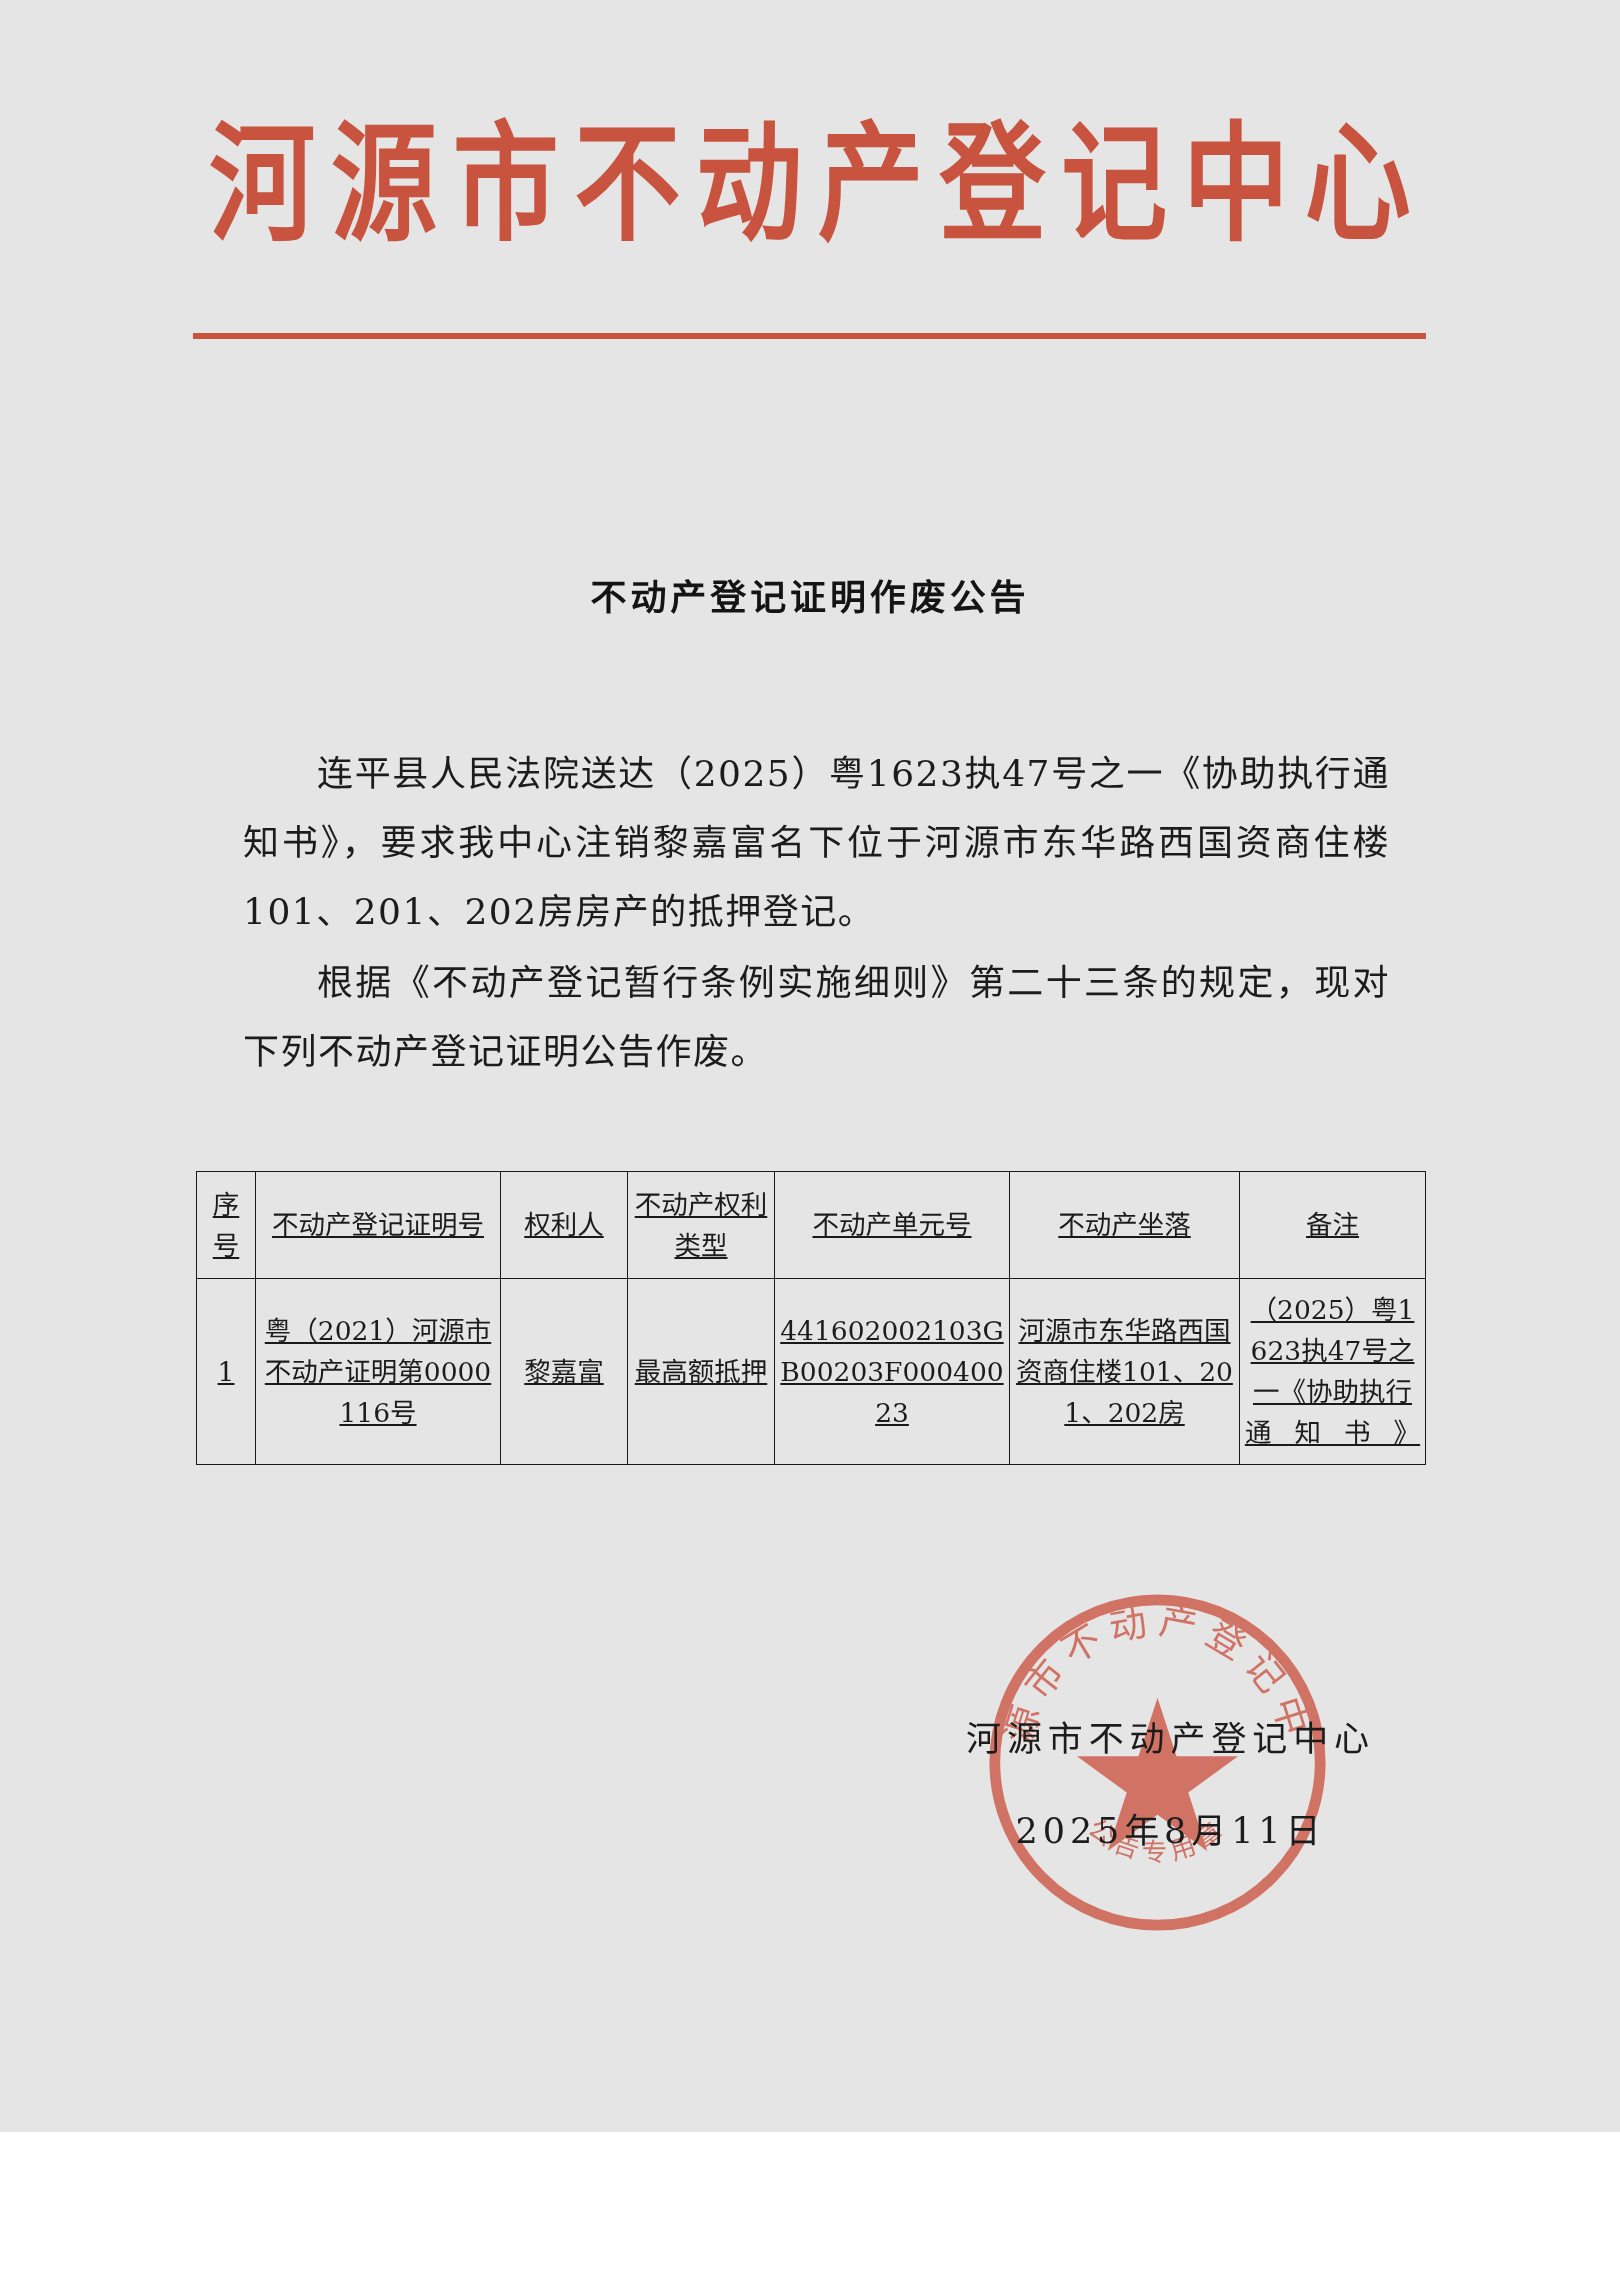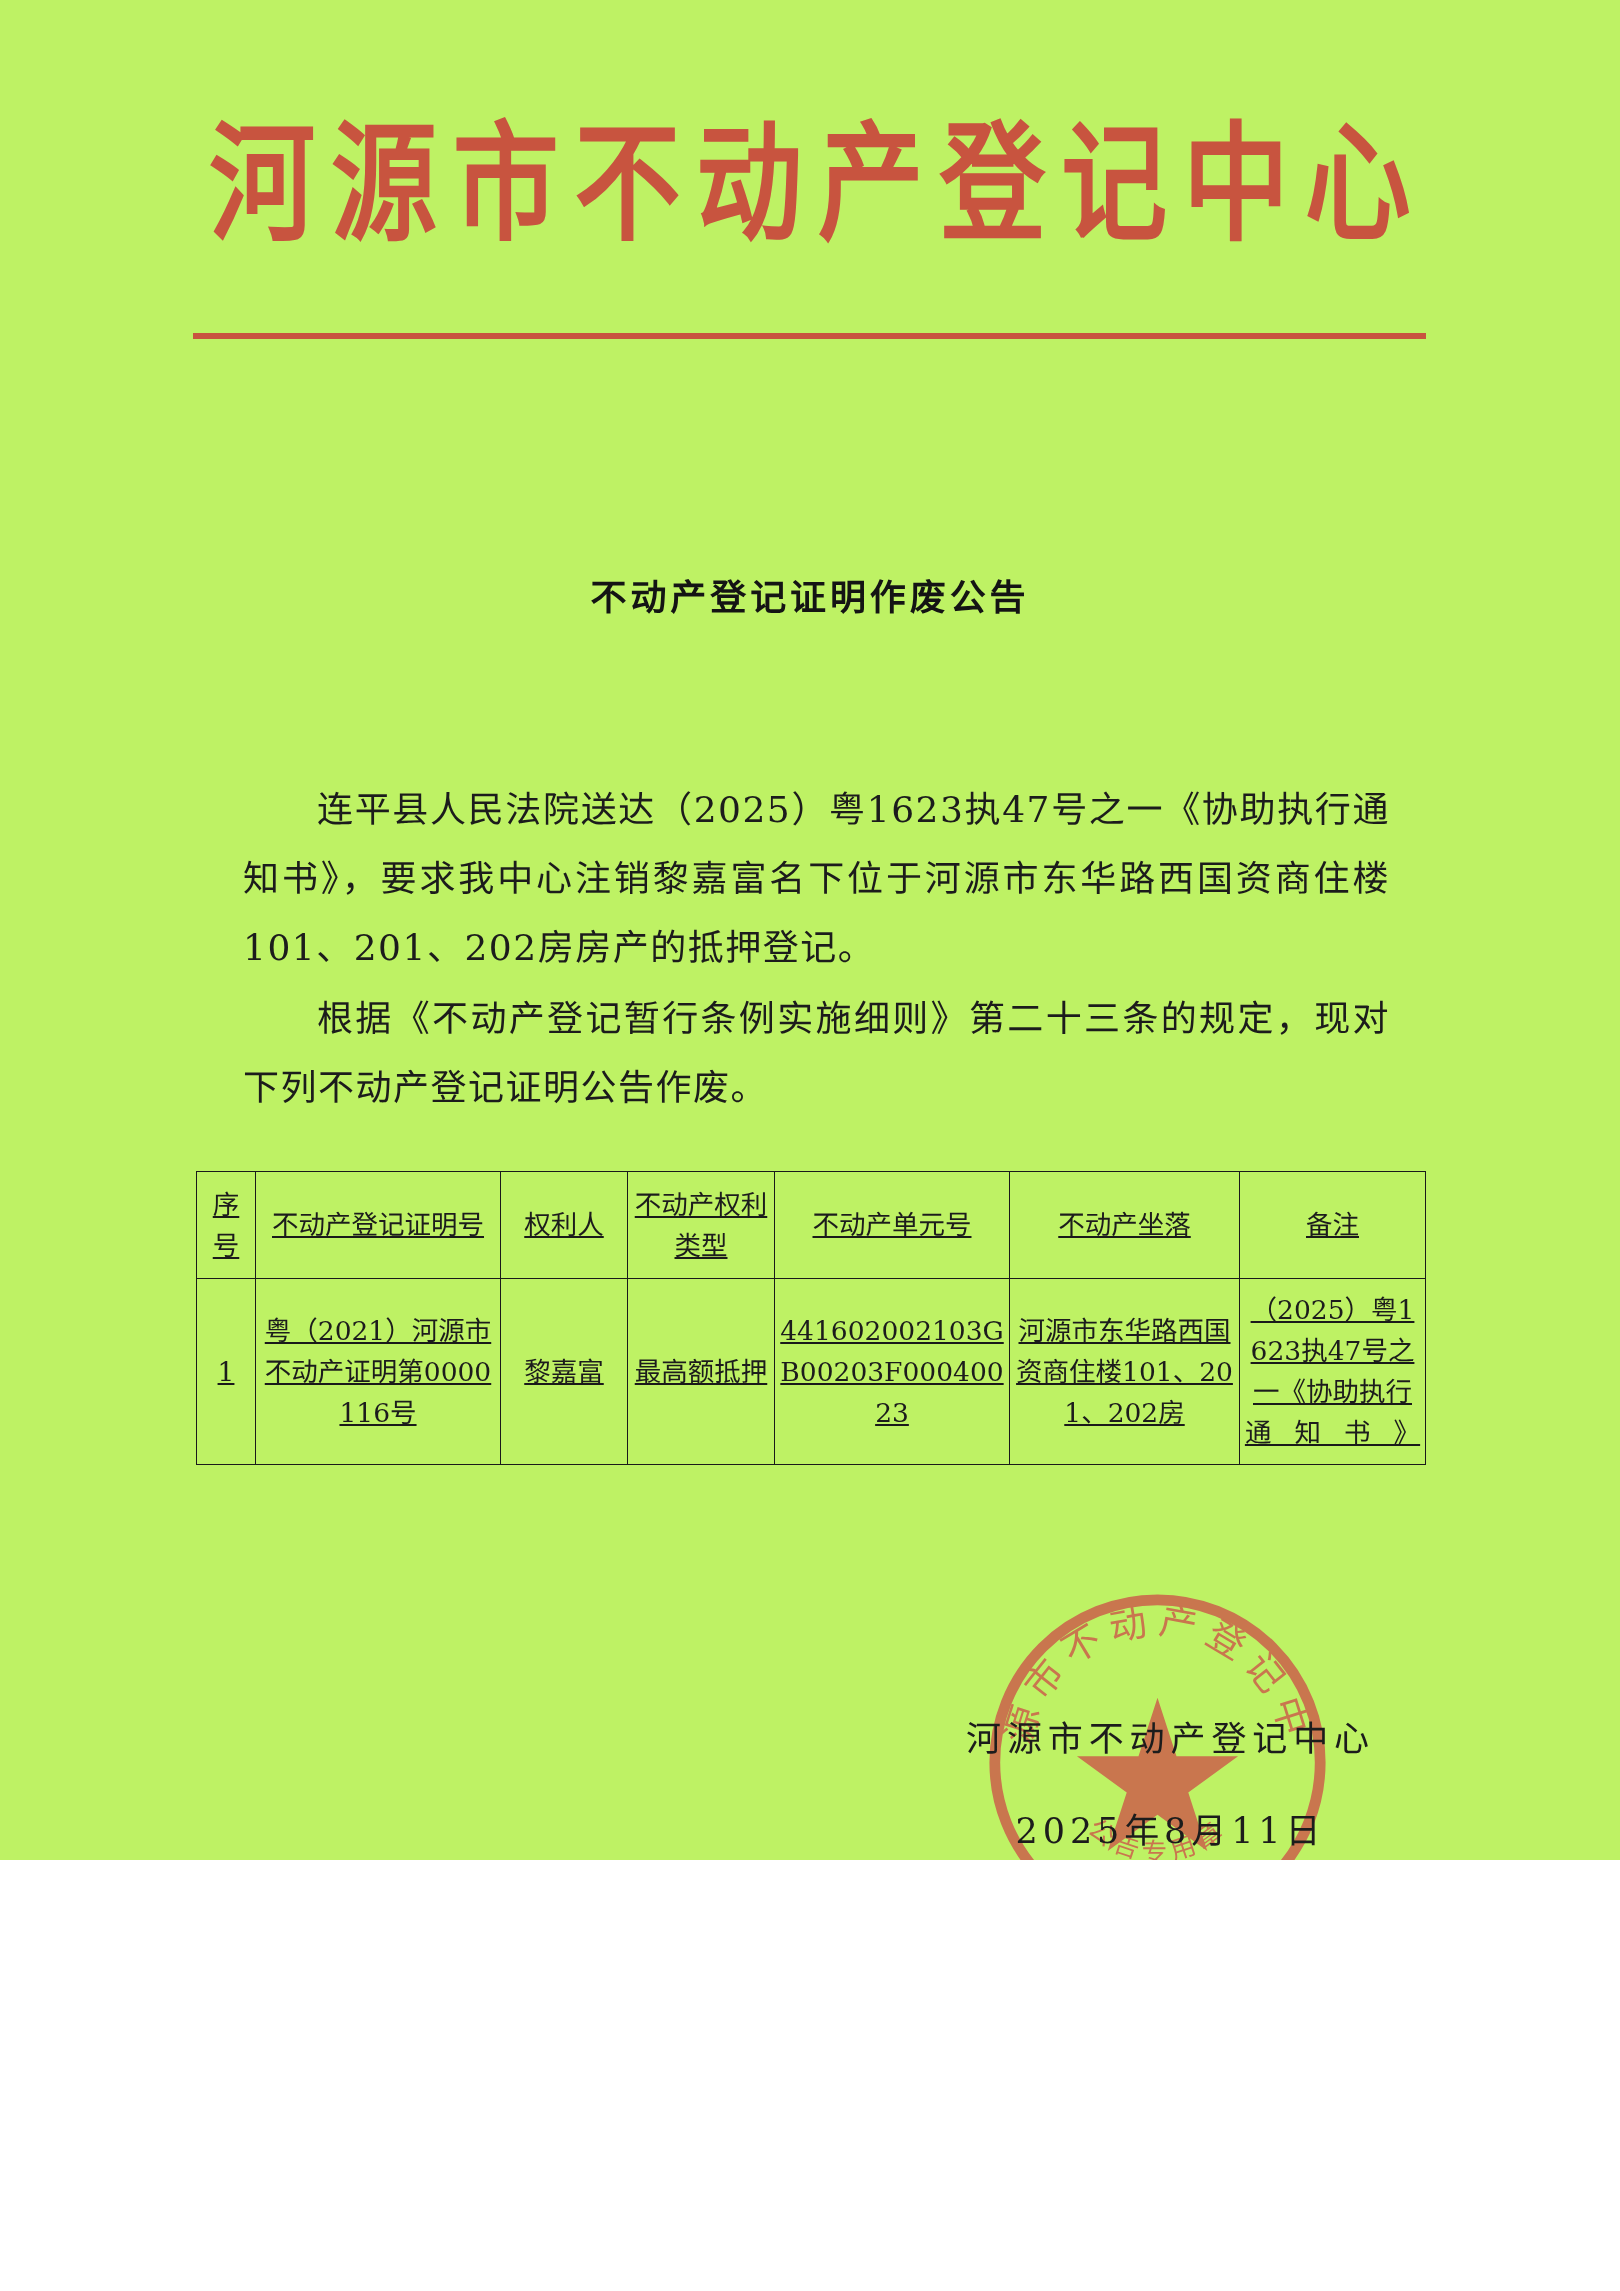--- a/index.html
+++ b/index.html
@@ -8,22 +8,22 @@
     padding: 0;
     background: #ffffff;
   }
   body {
     font-family: "DejaVu Serif", "Liberation Serif", serif;
     color: #1a1a1a;
   }
   .page {
     position: relative;
     width: 1620px;
-    height: 1860px;
-    background: #bef264;
+    height: 2132px;
+    background: #e5e5e5;
     overflow: hidden;
     box-sizing: border-box;
   }
 
   
   .masthead-wrap {
     position: absolute;
     left: 0;
     top: 116px;
     width: 100%;
@@ -71,21 +71,21 @@
     font-size: 36px;
     font-weight: 700;
     letter-spacing: 3.9px;
     color: #141414;
   }
 
   
   .body-text {
     position: absolute;
     left: 243px;
-    top: 775px;
+    top: 739px;
     width: 1147px;
   }
   .para {
     font-size: 36px;
     line-height: 69px;
     letter-spacing: 1.5px;
     text-align: justify;
     text-align-last: left;
     text-indent: 74px;
     margin: 0 0 2px 0;

